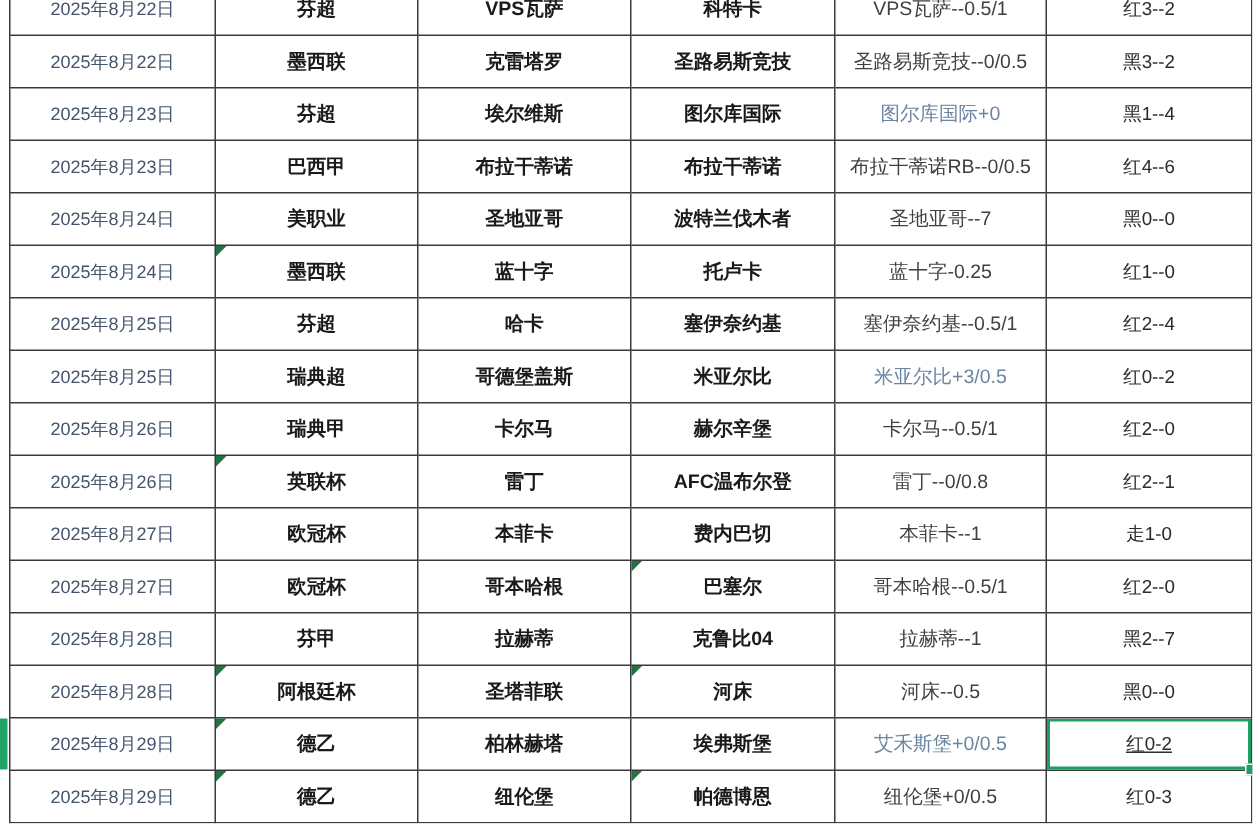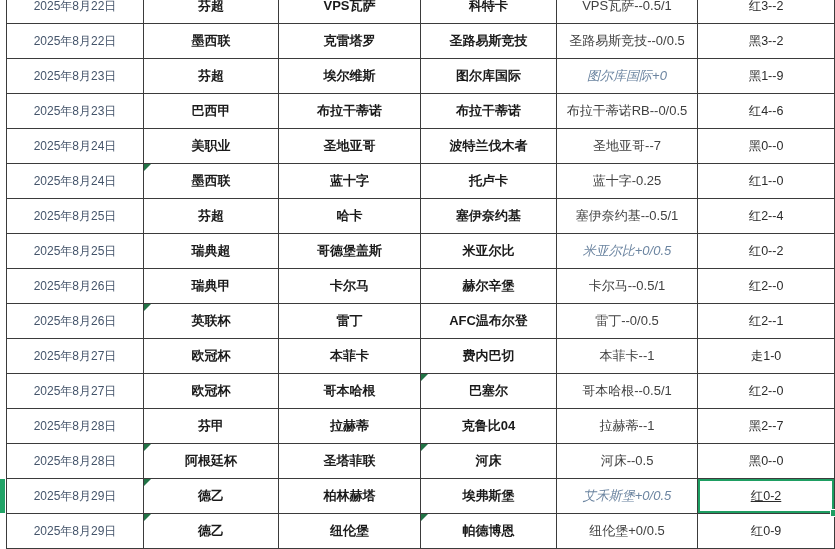--- a/index.html
+++ b/index.html
@@ -18,21 +18,21 @@
     text-align:center; vertical-align:middle;
     white-space:nowrap; overflow:visible;
     position:relative;
     cursor:cell;
   }
   td.c-date   { color:#44546a; font-size:12px; }
   td.c-league, td.c-home, td.c-away {
     color:#1a1a1a; font-size:13px; font-weight:bold;
   }
   td.c-handicap { color:#404040; font-size:13px; }
-  td.c-handicap.muted { color:#6b84a0;font-style:italic; }
+  td.c-handicap.muted { color:#6b84a0; }
   td.c-result { color:#2b2b2b; font-size:12.5px; }
 
   .flag {
     position:absolute; top:0; left:0; width:0; height:0;
     border-top:7px solid #217346; border-right:7px solid transparent;
     pointer-events:none;
   }
   td.selected { box-shadow: inset 0 0 0 2px #1e9e62; text-decoration: underline; }
   .fill-handle {
     position:absolute; right:-4px; bottom:-4px;
@@ -73,21 +73,21 @@
     <td class="c-away">圣路易斯竞技</td>
     <td class="c-handicap">圣路易斯竞技--0/0.5</td>
     <td class="c-result">黑3--2</td>
   </tr>
         <tr>
     <td class="c-date">2025年8月23日</td>
     <td class="c-league">芬超</td>
     <td class="c-home">埃尔维斯</td>
     <td class="c-away">图尔库国际</td>
     <td class="c-handicap muted">图尔库国际+0</td>
-    <td class="c-result">黑1--9</td>
+    <td class="c-result">黑1--4</td>
   </tr>
         <tr>
     <td class="c-date">2025年8月23日</td>
     <td class="c-league">巴西甲</td>
     <td class="c-home">布拉干蒂诺</td>
     <td class="c-away">布拉干蒂诺</td>
     <td class="c-handicap">布拉干蒂诺RB--0/0.5</td>
     <td class="c-result">红4--6</td>
   </tr>
         <tr>
@@ -112,37 +112,37 @@
     <td class="c-home">哈卡</td>
     <td class="c-away">塞伊奈约基</td>
     <td class="c-handicap">塞伊奈约基--0.5/1</td>
     <td class="c-result">红2--4</td>
   </tr>
         <tr>
     <td class="c-date">2025年8月25日</td>
     <td class="c-league">瑞典超</td>
     <td class="c-home">哥德堡盖斯</td>
     <td class="c-away">米亚尔比</td>
-    <td class="c-handicap muted">米亚尔比+0/0.5</td>
+    <td class="c-handicap muted">米亚尔比+3/0.5</td>
     <td class="c-result">红0--2</td>
   </tr>
         <tr>
     <td class="c-date">2025年8月26日</td>
     <td class="c-league">瑞典甲</td>
     <td class="c-home">卡尔马</td>
     <td class="c-away">赫尔辛堡</td>
     <td class="c-handicap">卡尔马--0.5/1</td>
     <td class="c-result">红2--0</td>
   </tr>
         <tr>
     <td class="c-date">2025年8月26日</td>
     <td class="c-league">英联杯<span class="flag"></span></td>
     <td class="c-home">雷丁</td>
     <td class="c-away">AFC温布尔登</td>
-    <td class="c-handicap">雷丁--0/0.5</td>
+    <td class="c-handicap">雷丁--0/0.8</td>
     <td class="c-result">红2--1</td>
   </tr>
         <tr>
     <td class="c-date">2025年8月27日</td>
     <td class="c-league">欧冠杯</td>
     <td class="c-home">本菲卡</td>
     <td class="c-away">费内巴切</td>
     <td class="c-handicap">本菲卡--1</td>
     <td class="c-result">走1-0</td>
   </tr>
@@ -177,18 +177,18 @@
     <td class="c-away">埃弗斯堡</td>
     <td class="c-handicap muted">艾禾斯堡+0/0.5</td>
     <td class="c-result selected">红0-2<span class="fill-handle"></span></td>
   </tr>
         <tr>
     <td class="c-date">2025年8月29日</td>
     <td class="c-league">德乙<span class="flag"></span></td>
     <td class="c-home">纽伦堡</td>
     <td class="c-away">帕德博恩<span class="flag"></span></td>
     <td class="c-handicap">纽伦堡+0/0.5</td>
-    <td class="c-result">红0-9</td>
+    <td class="c-result">红0-3</td>
   </tr>
       </tbody>
   </table>
   <div class="row-header-accent"></div>
 </div>
 
 </body></html>

